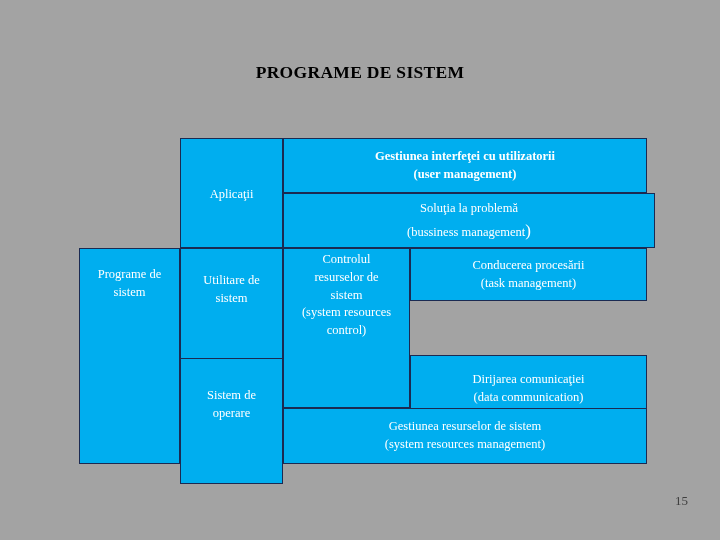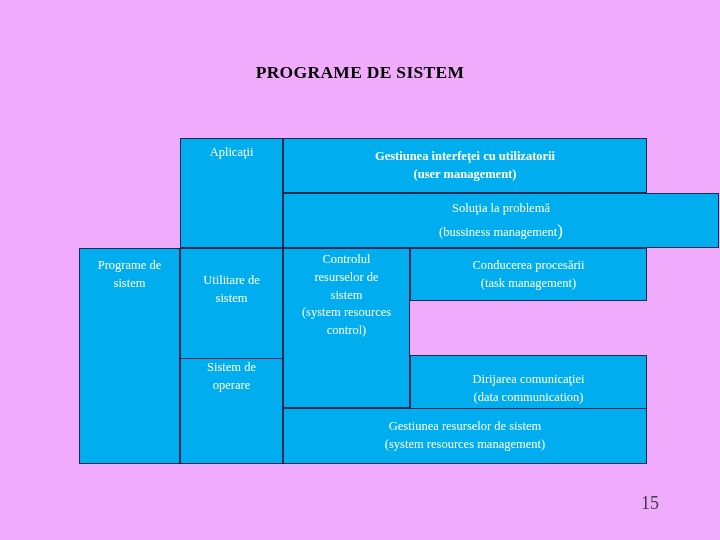--- a/index.html
+++ b/index.html
@@ -14,21 +14,21 @@
     overflow: hidden;
     font-family: "Liberation Serif", "DejaVu Serif", serif;
   }
 
   #slide {
     position: absolute;
     left: 0;
     top: 0;
     width: 720px;
     height: 540px;
-    background: #f0abfc;
+    background: #a3a3a3;
   }
 
   #slide-title {
     position: absolute;
     left: 0;
     top: 62px;
     width: 720px;
     text-align: center;
     font-size: 17.5px;
     font-weight: bold;
@@ -67,62 +67,62 @@
     white-space: pre-line;
   }
 
   
   #cell-programe-sistem {
     left: 0px;
     top: 110px;
     width: 101px;
     height: 216px;
     align-items: flex-start;
-    padding-top: 8px;
+    padding-top: 17px;
   }
 
   
   #cell-aplicatii {
     left: 101px;
     top: 0px;
     width: 103px;
     height: 110px;
-    align-items: flex-start;
+    align-items: center;
     padding-top: 5px;
   }
   #cell-utilitare {
     left: 101px;
     top: 110px;
     width: 103px;
     height: 113px;
     align-items: flex-start;
     padding-top: 23px;
   }
   #cell-sistem-operare {
     left: 101px;
     top: 220px;
     width: 103px;
-    height: 106px;
-    align-items: flex-start;
-    padding-top: 0;
+    height: 126px;
+    align-items: flex-start;
+    padding-top: 28px;
     font-family: Liberation Serif, serif;
   }
 
   
   #cell-user-management {
     left: 204px;
     top: 0px;
     width: 364px;
     height: 55px;
     font-weight: bold;
   }
   #cell-business-management {
     left: 204px;
     top: 55px;
-    width: 436px;
+    width: 372px;
     height: 55px;
   }
   #cell-business-management .txt {
     line-height: 1.85;
   }
   #cell-business-management .bigparen {
     font-size: 17px;
     line-height: 1;
   }
 
@@ -158,23 +158,23 @@
   
   #cell-srm {
     left: 204px;
     top: 270px;
     width: 364px;
     height: 56px;
   }
 
   #page-number {
     position: absolute;
-    right: 61px;
+    right: 32px;
     top: 493px;
-    font-size: 18px;
+    font-size: 13px;
     color: #3f3f3f;
     font-family: "Liberation Serif", "DejaVu Serif", serif;
   }
 </style>
 </head>
 <body>
 
 <div id="slide">
 
   <div id="slide-title">PROGRAME DE SISTEM</div>

